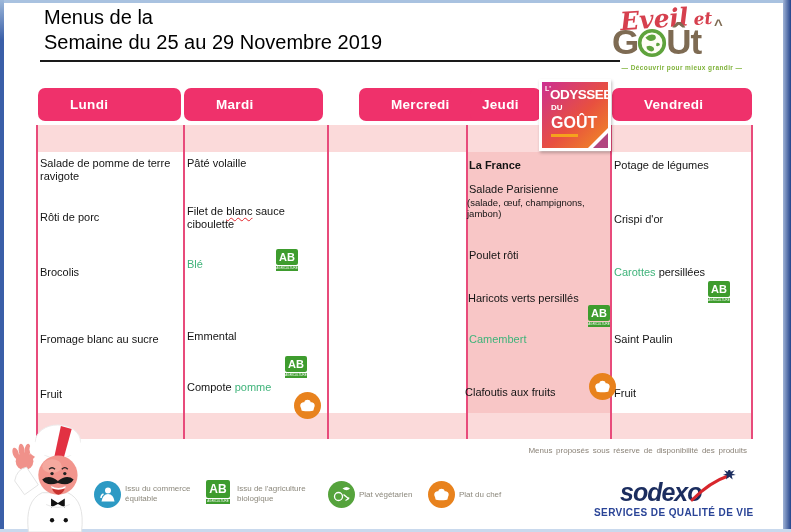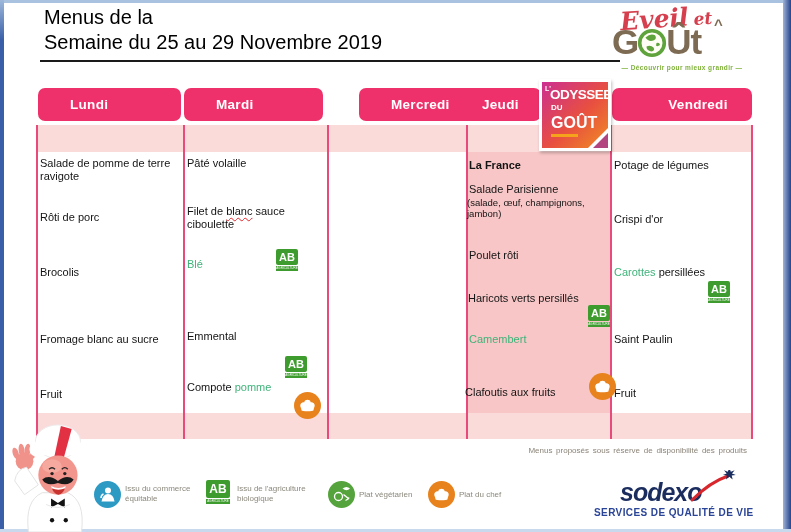--- a/index.html
+++ b/index.html
@@ -102,21 +102,21 @@
   <div class="vline" style="left:183px;"></div>
   <div class="vline" style="left:327px;"></div>
   <div class="vline" style="left:466px;"></div>
   <div class="vline" style="left:610px;"></div>
   <div class="vline" style="left:751px;"></div>
 
   <div class="day-pill" style="left:38px;width:143px;">Lundi</div>
   <div class="day-pill" style="left:184px;width:139px;">Mardi</div>
   <div class="day-pill" style="left:327px;width:137px;margin-left:32px;">Mercredi</div>
   <div class="day-pill" style="left:470px;width:71px;padding-left:12px;">Jeudi</div>
-  <div class="day-pill" style="left:612px;width:140px;text-align:center;">Vendredi</div>
+  <div class="day-pill" style="left:612px;width:140px;">Vendredi</div>
 
   <div class="odyssee">
     <div class="ody-prefix">L'</div>
     <div class="ody-l1">ODYSSEE</div>
     <div class="ody-l2">DU</div>
     <div class="ody-l3">GOÛT</div>
     <div class="ody-underline"></div>
     <div class="ody-fold-w"></div>
     <div class="ody-fold-d"></div>
   </div>

